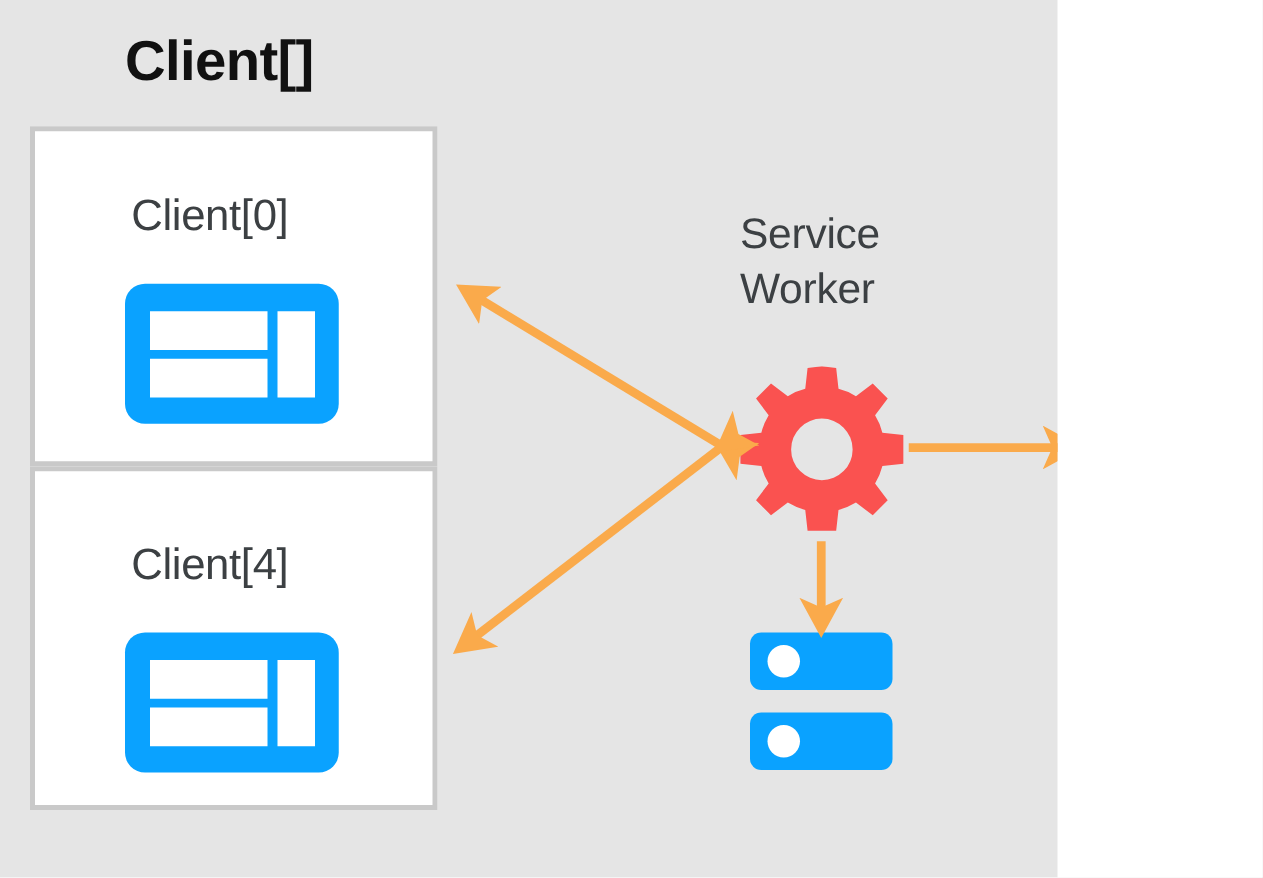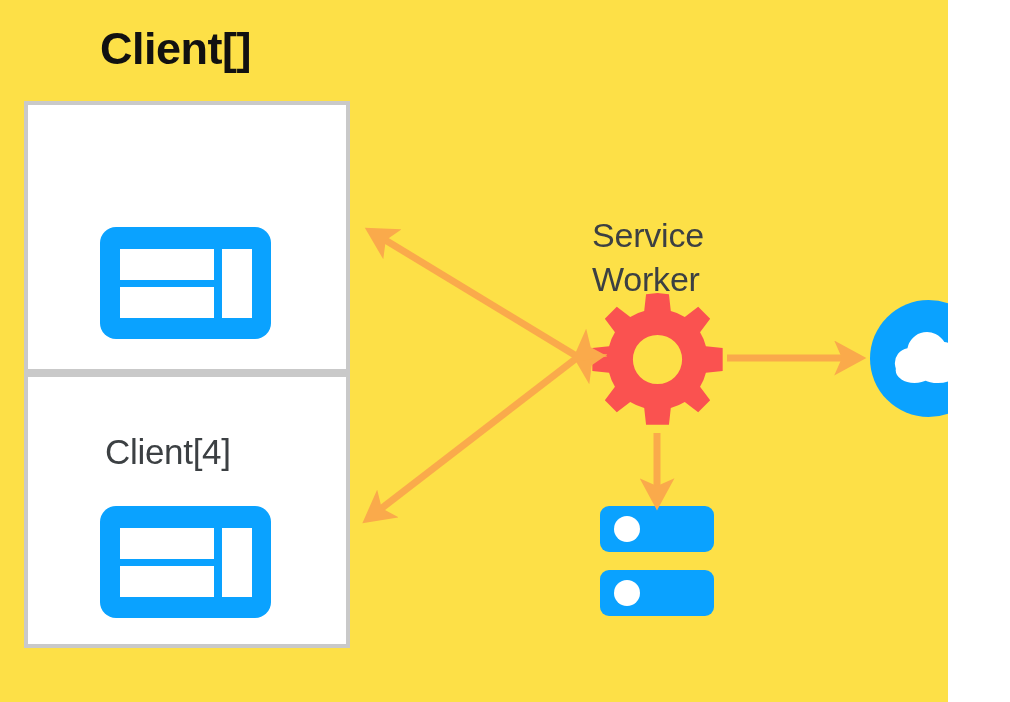--- a/index.html
+++ b/index.html
@@ -6,23 +6,23 @@
     margin: 0;
     padding: 0;
     background: #ffffff;
   }
   body {
     font-family: "Liberation Sans", sans-serif;
     -webkit-font-smoothing: antialiased;
   }
   #canvas {
     position: relative;
-    width: 948px;
+    width: 846px;
     height: 702px;
-    background: #fde047;
+    background: #e5e5e5;
     overflow: hidden;
   }
 
   
   .title-label {
     position: absolute;
     left: 100px;
     top: 26px;
     font-size: 45px;
     font-weight: 600;
@@ -46,21 +46,20 @@
   .sw-label {
     position: absolute;
     left: 592px;
     top: 166px;
     font-size: 34px;
     font-weight: 400;
     letter-spacing: -0.2px;
     color: #3c4043;
     line-height: 1.28;
     white-space: pre-line;
-    margin-top: 48px;
   }
 
   
   .client-box {
     position: absolute;
     left: 24px;
     width: 326px;
     border: 4px solid #c9c9c9;
     background: #ffffff;
     box-sizing: border-box;
@@ -145,20 +144,21 @@
 </style>
 </head>
 <body>
 
 <div id="canvas">
 
   <div class="title-label">Client[]</div>
 
   <div class="client-box" id="client-box-0">
   </div>
+  <div class="client-label" id="client0-label">Client[0]</div>
   <div class="browser-icon" id="browser-icon-0">
     <div class="pane pane-top-left"></div>
     <div class="pane pane-bot-left"></div>
     <div class="pane pane-right"></div>
   </div>
 
   <div class="client-box" id="client-box-1">
   </div>
   <div class="client-label" id="client1-label">Client[4]</div>
   <div class="browser-icon" id="browser-icon-1">

